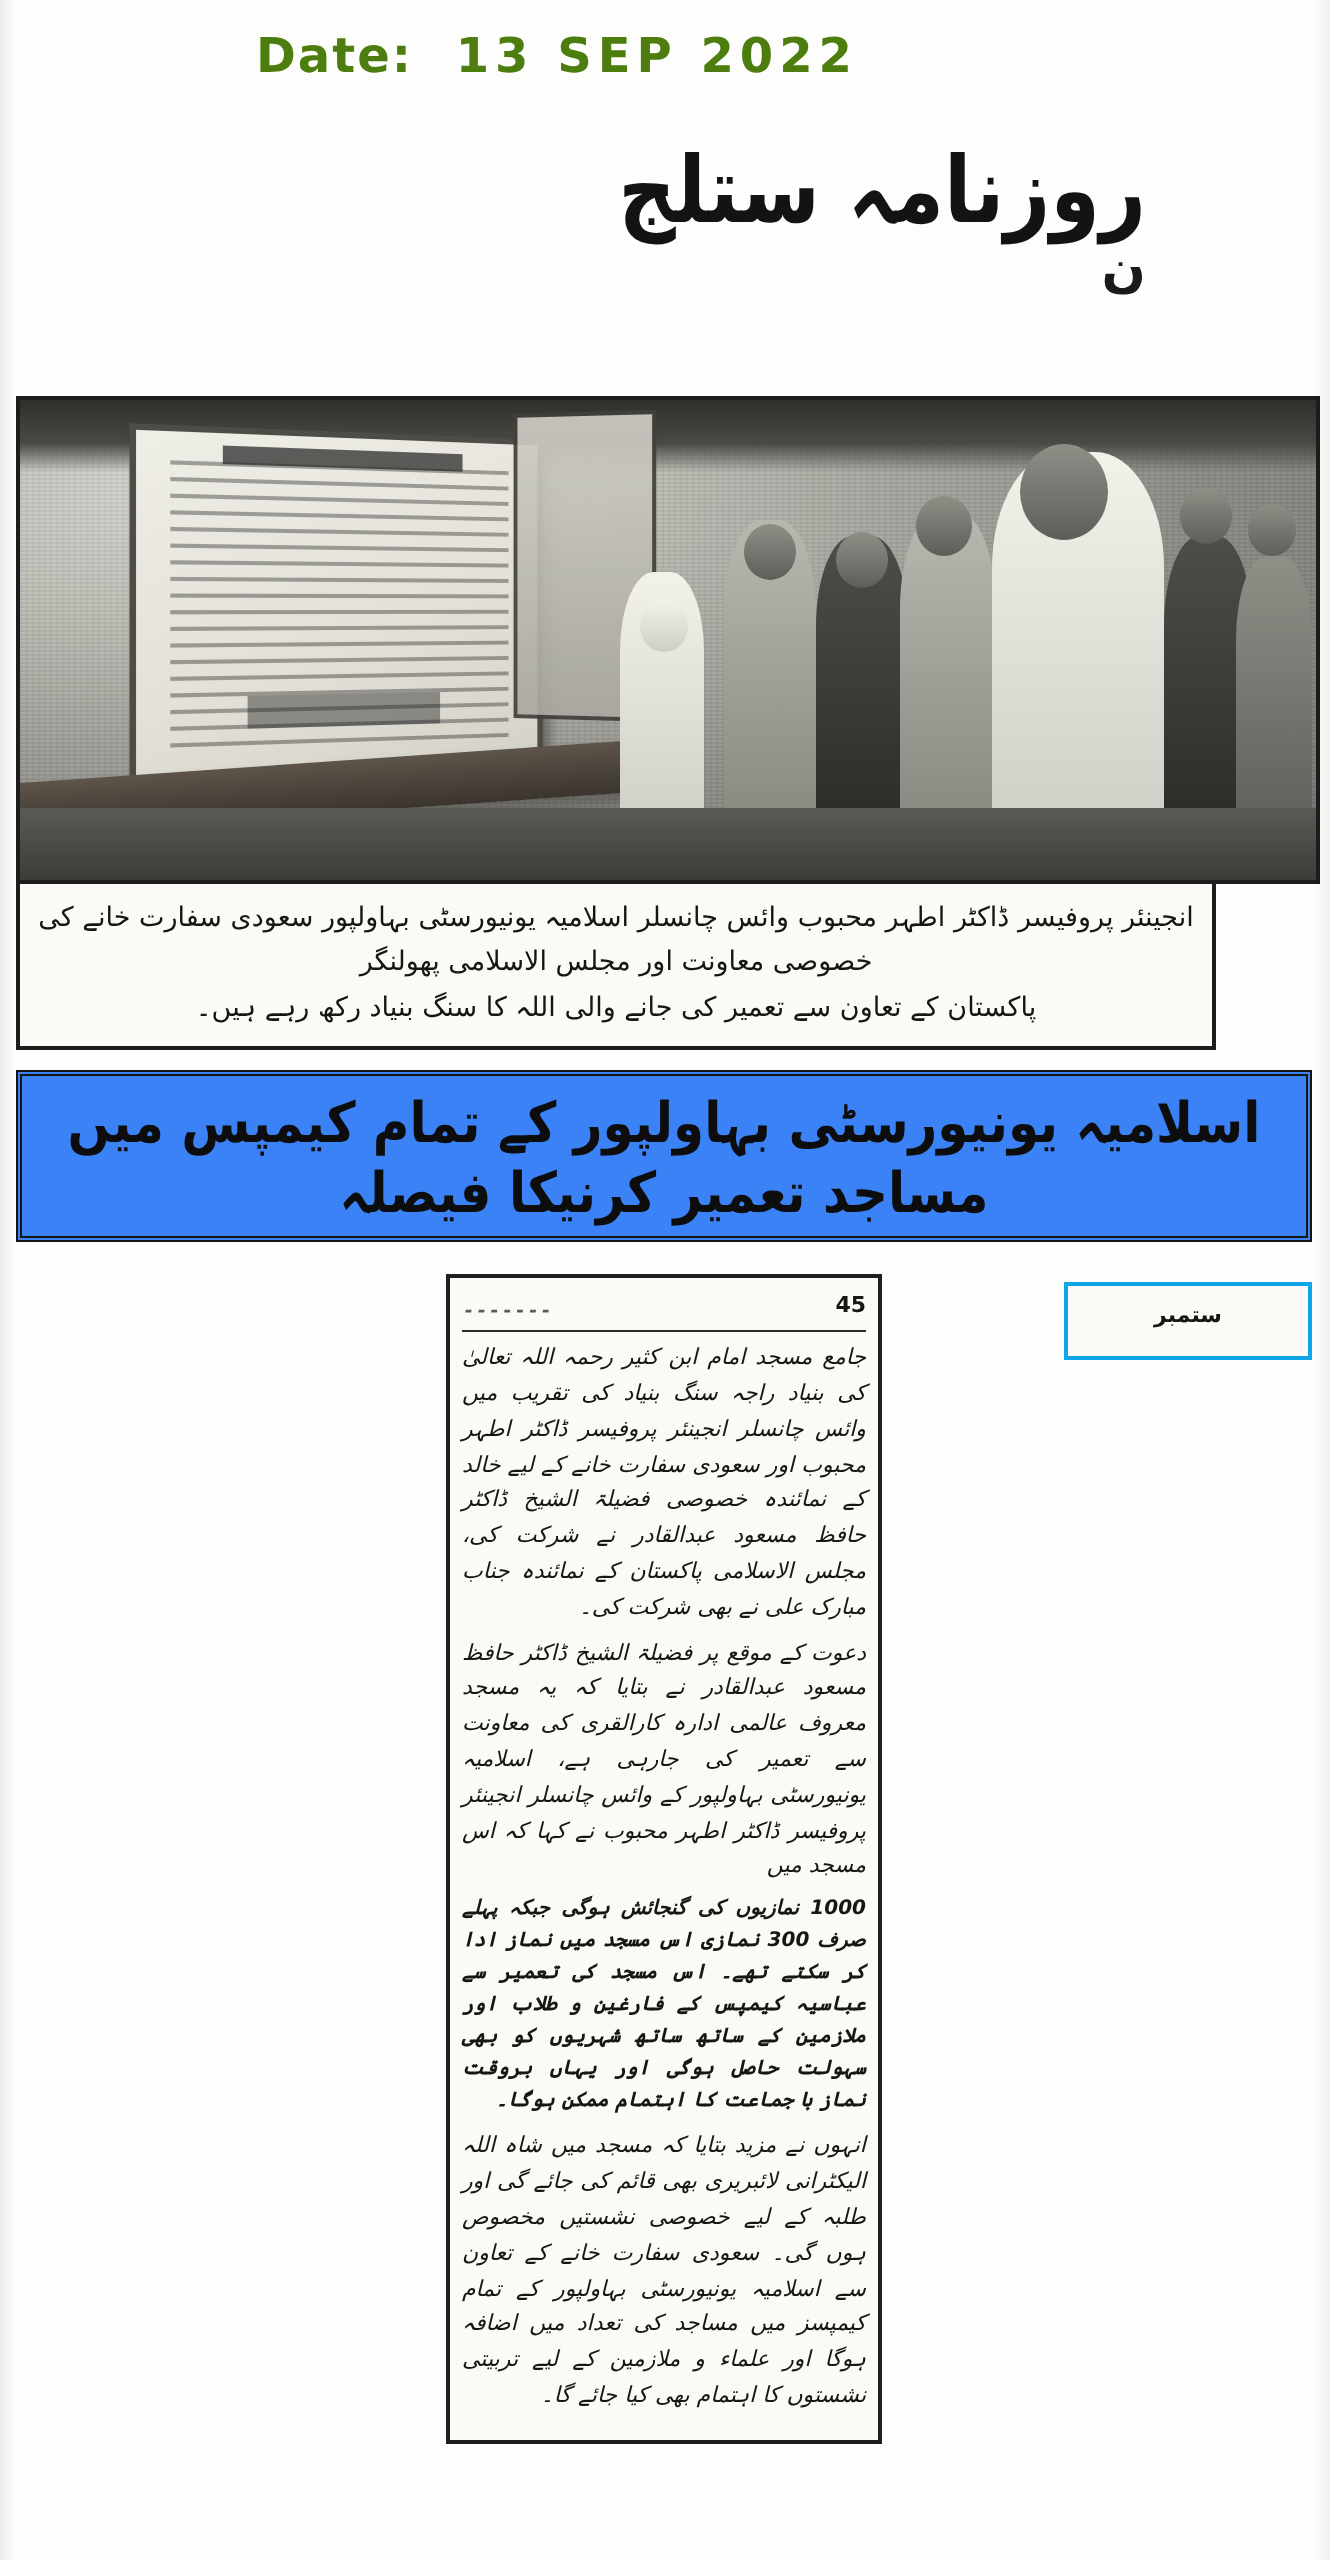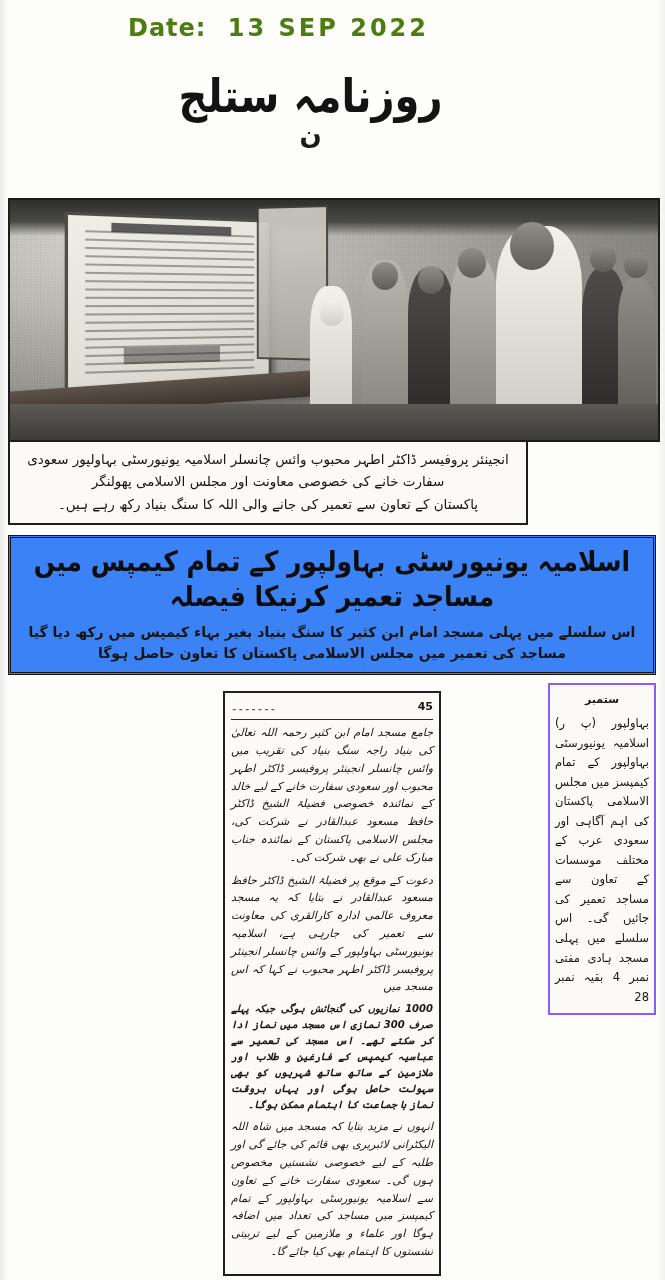--- a/index.html
+++ b/index.html
@@ -34,22 +34,20 @@
   }
   .date-stamp .date-label { margin-right: 12px; }
   .date-stamp .date-value { letter-spacing: 3px; }
 
   
   .masthead {
     position: absolute;
     top: 74px;
     left: 0;
     width: 573px;
-    text-align: center;
-    padding-left: 24px;
   }
   .masthead-name {
     font-family: "DejaVu Sans", sans-serif;
     font-size: 40px;
     font-weight: bold;
     color: #131313;
     direction: rtl;
     line-height: 1.1;
     transform: scaleY(1.15);
   }
@@ -153,21 +151,21 @@
   }
   .f-grey {
     background: linear-gradient(180deg,#8f8e87,#5e5d58);
   }
   .f-lightgrey {
     background: linear-gradient(180deg,#b9b8b0,#87867f);
   }
 
   
   .photo-caption {
-    width: 520px;
+    width: 600px;
     border-left: 2px solid #1d1d1d;
     border-right: 2px solid #1d1d1d;
     border-bottom: 2px solid #1d1d1d;
     padding: 6px 8px 8px;
     box-sizing: border-box;
     background: #fbfaf6;
     direction: rtl;
     text-align: center;
     font-family: "DejaVu Sans", sans-serif;
     font-size: 13.5px;
@@ -207,23 +205,23 @@
   
   .article-area {
     position: relative;
     margin-top: 8px;
     width: 648px;
     height: 660px;
   }
   .kicker-col {
     position: absolute;
     right: 0;
-    top: 0;
-    width: 108px;
-    border: 2px solid #8b5cf6;
+    top: 12px;
+    width: 124px;
+    border: 2px solid #0ea5e9;
     box-sizing: border-box;
     background: #fbfaf6;
     padding: 6px 5px;
     direction: rtl;
     font-family: "DejaVu Sans", sans-serif;
     font-size: 11.5px;
     line-height: 1.7;
     color: #16160f;
     text-align: justify;
   }
@@ -330,28 +328,26 @@
       <div class="ground"></div>
     </div>
 
     <div class="photo-caption">
       <div>انجینئر پروفیسر ڈاکٹر اطہر محبوب وائس چانسلر اسلامیہ یونیورسٹی بہاولپور سعودی سفارت خانے کی خصوصی معاونت اور مجلس الاسلامی پھولنگر</div>
       <div>پاکستان کے تعاون سے تعمیر کی جانے والی اللہ کا سنگ بنیاد رکھ رہے ہیں۔</div>
     </div>
 
     <div class="headline-box">
       <div class="headline">اسلامیہ یونیورسٹی بہاولپور کے تمام کیمپس میں مساجد تعمیر کرنیکا فیصلہ</div>
-      <div class="subhead">اس سلسلے میں پہلی مسجد امام ابن کثیر کا سنگ بنیاد بغیر بہاء کیمپس میں رکھ دیا گیا مساجد کی تعمیر میں مجلس الاسلامی پاکستان کا تعاون حاصل ہوگا</div>
     </div>
 
     <div class="article-area">
 
       <div class="kicker-col">
         <div class="kicker-tag">ستمبر</div>
-        <div>بہاولپور (پ ر) اسلامیہ یونیورسٹی بہاولپور کے تمام کیمپسز میں مجلس الاسلامی پاکستان کی اہم آگاہی اور سعودی عرب کے مختلف موسسات کے تعاون سے مساجد تعمیر کی جائیں گی۔ اس سلسلے میں پہلی مسجد ہادی مفتی نمبر 4 بقیہ نمبر 28</div>
       </div>
 
       <div class="body-col">
         <div class="col-head">
           <span class="pageno">45</span>
           <span class="dots">۔۔۔۔۔۔۔</span>
         </div>
         <p class="para">جامع مسجد امام ابن کثیر رحمہ اللہ تعالیٰ کی بنیاد راجہ سنگ بنیاد کی تقریب میں وائس چانسلر انجینئر پروفیسر ڈاکٹر اطہر محبوب اور سعودی سفارت خانے کے لیے خالد کے نمائندہ خصوصی فضیلۃ الشیخ ڈاکٹر حافظ مسعود عبدالقادر نے شرکت کی، مجلس الاسلامی پاکستان کے نمائندہ جناب مبارک علی نے بھی شرکت کی۔</p>
         <p class="para">دعوت کے موقع پر فضیلۃ الشیخ ڈاکٹر حافظ مسعود عبدالقادر نے بتایا کہ یہ مسجد معروف عالمی ادارہ کارالقری کی معاونت سے تعمیر کی جارہی ہے، اسلامیہ یونیورسٹی بہاولپور کے وائس چانسلر انجینئر پروفیسر ڈاکٹر اطہر محبوب نے کہا کہ اس مسجد میں</p>
         <p class="para bigpara">1000 نمازیوں کی گنجائش ہوگی جبکہ پہلے صرف 300 نمازی اس مسجد میں نماز ادا کر سکتے تھے۔ اس مسجد کی تعمیر سے عباسیہ کیمپس کے فارغین و طلاب اور ملازمین کے ساتھ ساتھ شہریوں کو بھی سہولت حاصل ہوگی اور یہاں بروقت نماز با جماعت کا اہتمام ممکن ہوگا۔</p>

